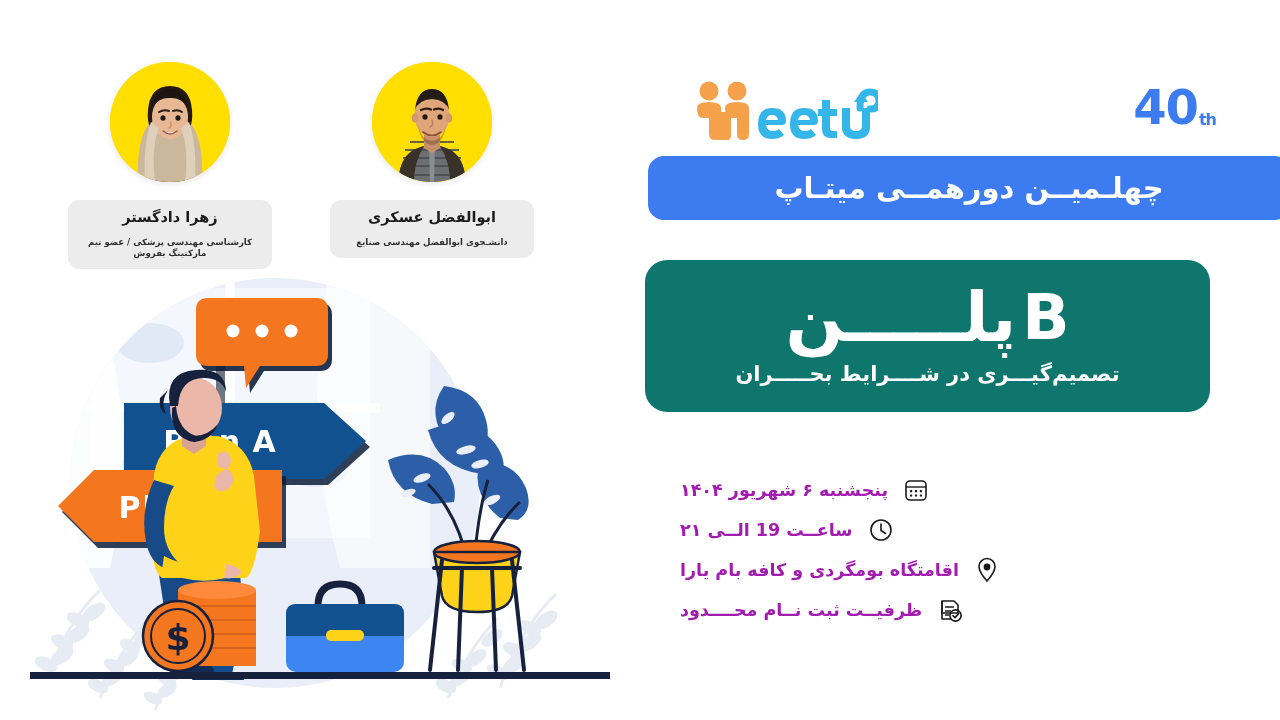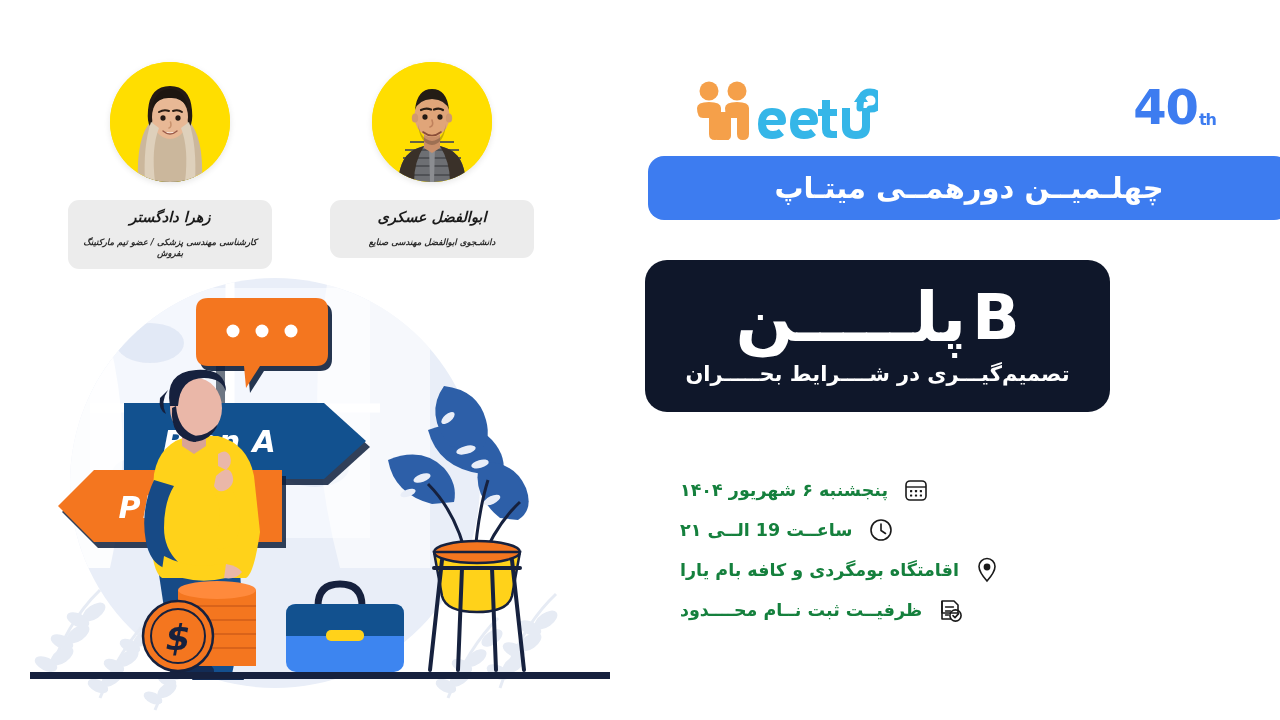--- a/index.html
+++ b/index.html
@@ -12,21 +12,21 @@
   .poster {
     position: relative;
     width: 1280px; height: 720px;
     background: #ffffff;
   }
 
   
   .left-pane {
     position: absolute;
     left: 0; top: 0;
-    width: 620px; height: 640px; font-style: italic;
+    width: 620px; height: 640px;
   }
 
   
   .speakers {
     position: absolute;
     left: 55px; top: 62px;
     width: 500px;
     display: flex;
     gap: 32px;
   }
@@ -102,22 +102,22 @@
   }
   .blue-banner span {
     color: #ffffff;
     font-size: 29px; font-weight: 800;
     direction: rtl; letter-spacing: .5px;
   }
 
   .orange-card {
     position: absolute;
     left: 25px; top: 252px;
-    width: 465px; height: 152px;
-    background: #0f172a;
+    width: 565px; height: 152px;
+    background: #0f766e;
     border-radius: 22px;
     display: flex; flex-direction: column;
     align-items: center; justify-content: center;
   }
   .plan-line {
     display: flex; flex-direction: row-reverse; align-items: center;
     justify-content: center; gap: 6px;
     direction: rtl;
   }
   .plan-fa {
@@ -143,21 +143,21 @@
     align-items: flex-end;
     gap: 12px;
   }
   .detail-row {
     display: flex; flex-direction: row; align-items: center;
     justify-content: flex-end; gap: 14px;
     direction: rtl;
     width: 100%;
   }
   .detail-text {
-    font-size: 17.5px; font-weight: 700; color: #15803d;
+    font-size: 17.5px; font-weight: 700; color: #a21caf;
     direction: rtl; text-align: right; letter-spacing: .2px;
     white-space: nowrap;
   }
   .detail-icon { width: 28px; height: 28px; flex: 0 0 28px; }
   .detail-icon svg { display: block; width: 28px; height: 28px; }
 </style>
 </head>
 <body>
 
 <div class="poster">

